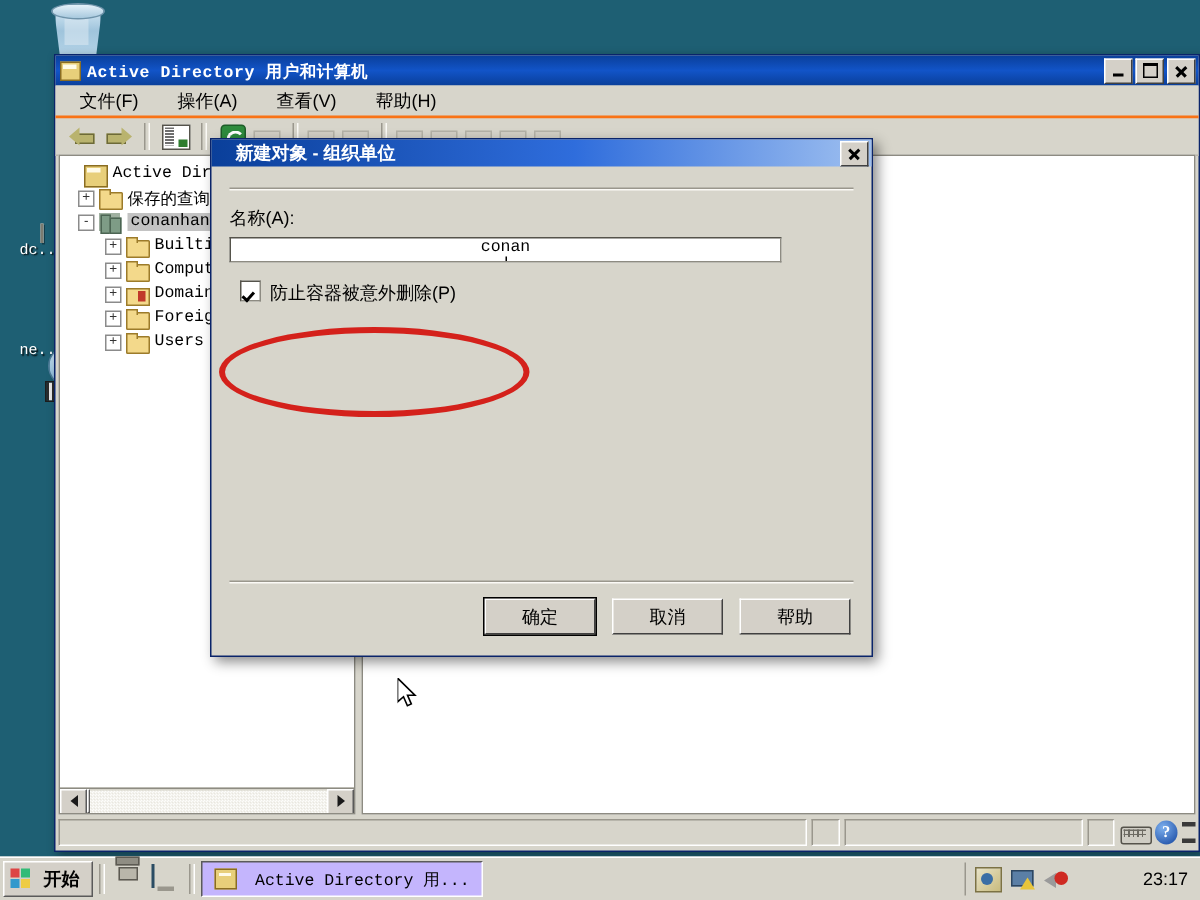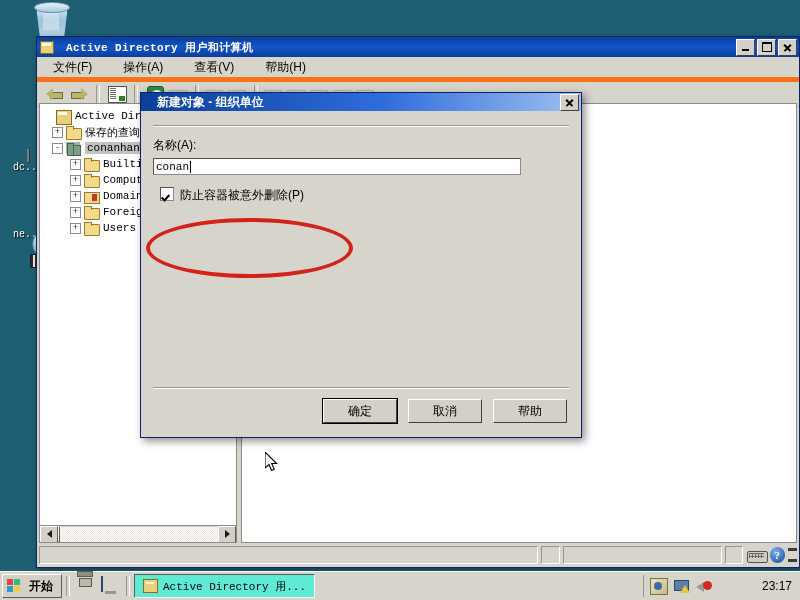--- a/index.html
+++ b/index.html
@@ -33,39 +33,39 @@
   .netbin{width:34px;height:40px;margin:0 auto;position:relative;}
   .netbin .globe{position:absolute;left:4px;top:2px;width:26px;height:26px;border-radius:50%;
      background:radial-gradient(circle at 35% 30%,#dff0fa,#7fb4d6 70%,#4f87ab);border:1px solid #4f7c99;}
   .netbin .base{position:absolute;left:2px;top:26px;width:30px;height:12px;
      background:repeating-linear-gradient(90deg,#2b2b2b 0 2px,#e8e8e8 2px 4px);border:1px solid #1d1d1d;}
 
   
   #mmc{position:absolute;left:36px;top:36px;width:762px;height:530px;
        background:#d7d5cb;border:1px solid #0a246a;box-shadow:2px 2px 6px rgba(0,0,0,.4);}
   .titlebar{height:20px;background:linear-gradient(180deg,#0a3f9a 0%,#1254c8 50%,#0a3f9a 100%);
-       display:flex;align-items:center;padding:0 2px 0 3px;gap:8px;}
+       display:flex;align-items:center;padding:0 2px 0 3px;}
   .titlebar .ticon{width:14px;height:13px;margin-right:4px;position:relative;flex:0 0 auto;}
   .titlebar .ticon:before{content:"";position:absolute;inset:0;background:#e8cf7a;border:1px solid #8a6d22;}
   .titlebar .ticon:after{content:"";position:absolute;left:2px;top:2px;width:9px;height:3px;background:#fffbe8;}
   .titlebar .ttext{color:#fff;font-size:11px;font-weight:bold;flex:1 1 auto;white-space:nowrap;
        font-family:"Liberation Mono","DejaVu Sans Mono",monospace;letter-spacing:.4px;}
   .winbtns{display:flex;gap:2px;}
   .winbtn{width:17px;height:15px;background:#d4d0c8;border:1px solid #fff;border-right-color:#404040;
        border-bottom-color:#404040;display:flex;align-items:center;justify-content:center;
        font-size:9px;line-height:1;color:#000;font-family:"Liberation Sans",sans-serif;}
   .winbtn .m{width:7px;height:2px;background:#000;margin-top:5px;}
   .winbtn .x{width:9px;height:9px;background:#d4d0c8;position:relative;}
   .winbtn .x:before,.winbtn .x:after{content:"";position:absolute;left:0;top:4px;width:9px;height:1.5px;background:#000;}
   .winbtn .x:before{transform:rotate(45deg);}
   .winbtn .x:after{transform:rotate(-45deg);}
   .winbtn .sq{width:8px;height:7px;border:1px solid #000;border-top-width:2px;background:#d4d0c8;}
 
-  .menubar{height:20px;background:#d7d5cb;display:flex;align-items:flex-start;padding-left:7px;gap:13px;
-     border-bottom:5px solid #f97316;}
+  .menubar{height:20px;background:#d7d5cb;display:flex;align-items:flex-start;padding-left:7px;gap:8px;
+     border-bottom:2px solid #f97316;}
   .menuitem{padding:2px 9px;font-size:12px;white-space:nowrap;font-family:"Liberation Sans",sans-serif;}
 
   .toolbar{height:24px;background:#d7d5cb;display:flex;align-items:center;padding-left:6px;gap:3px;
      border-bottom:1px solid #b8b5ab;}
   .tbsep{width:2px;height:18px;border-left:1px solid #9a978d;border-right:1px solid #fbfaf6;margin:0 3px;}
   .arrowbtn{width:22px;height:20px;display:flex;align-items:center;justify-content:center;}
   .arr{width:17px;height:13px;position:relative;}
   .arr:before{content:"";position:absolute;left:0;top:4px;width:11px;height:5px;background:#b9b36e;border:1px solid #6d6a38;}
   .arr:after{content:"";position:absolute;right:0;top:0px;width:0;height:0;border-top:6.5px solid transparent;
      border-bottom:6.5px solid transparent;border-left:7px solid #b9b36e;}
@@ -147,21 +147,21 @@
      border:1px solid #8a6d22;border-radius:2px;}
   .ouicon:after{content:"";position:absolute;left:5px;top:8px;width:27px;height:16px;
      background:linear-gradient(160deg,#fff8df 0 40%,#e3c069 40% 100%);border:1px solid #8a6d22;
      transform:skewX(-14deg);}
   .dhead .lbl{margin-left:30px;font-size:12px;}
   .dhead .val{margin-left:22px;font-size:11px;font-family:"Liberation Mono","DejaVu Sans Mono",monospace;}
   .hr{height:0;border-top:1px solid #9a978d;border-bottom:1px solid #fbfaf6;margin:14px 12px 0 12px;}
   .fld{padding:10px 0 0 12px;}
   .fld .cap{font-size:12px;margin-bottom:4px;}
   .txtbox{width:368px;height:17px;background:#fff;border:1px solid #8d8b82;border-top-color:#55534b;
-     border-left-color:#55534b;display:flex;align-items:center;padding:0 2px;box-sizing:border-box;}
+     border-left-color:#55534b;display:flex;align-items:center;padding:0 2px;box-sizing:border-box;flex-direction:column;}
   .txtbox span{font-size:11px;font-family:"Liberation Mono","DejaVu Sans Mono",monospace;}
   .caret{display:inline-block;width:1px;height:12px;background:#000;margin-left:1px;}
   .chkrow{display:flex;padding:12px 0 0 19px;}
   .chk{width:12px;height:12px;background:#fff;border:1px solid #8d8b82;border-top-color:#55534b;
      border-left-color:#55534b;position:relative;flex:0 0 auto;}
   .chk.on:after{content:"";position:absolute;left:2px;top:5px;width:3px;height:6px;border:solid #000;
      border-width:0 2px 2px 0;transform:rotate(42deg);}
   .chkrow .cl{margin-left:6px;font-size:12px;}
   .dbtns{position:absolute;right:14px;bottom:14px;display:flex;gap:11px;border-radius:8px;}
   .btn{width:72px;height:22px;background:#d4d0c8;border:1px solid #fff;border-right-color:#404040;
@@ -189,21 +189,21 @@
   .startflag i:nth-child(3){left:0;top:7px;background:#39c;}
   .startflag i:nth-child(4){left:7px;top:7px;background:#ec4;}
   .tsep{width:2px;height:20px;border-left:1px solid #9a978d;border-right:1px solid #fff;margin:0 4px;}
   .qlicon{width:18px;height:18px;margin:0 3px;position:relative;}
   .ql-net{width:16px;height:15px;position:relative;}
   .ql-net:before{content:"";position:absolute;left:2px;top:1px;width:11px;height:7px;background:#b9b6aa;
      border:1px solid #5c5a52;}
   .ql-net:after{content:"";position:absolute;left:0;bottom:0;width:14px;height:4px;background:#8f8d83;border:1px solid #5c5a52;}
   .ql-desk{width:17px;height:14px;background:linear-gradient(180deg,#7fb4d6,#2d6b96);border:1px solid #2a4c63;position:relative;}
   .ql-desk:after{content:"";position:absolute;left:3px;bottom:-3px;width:11px;height:3px;background:#9a978d;}
-  .taskbtn{height:22px;display:flex;align-items:center;gap:5px;padding:0 8px;background:#5eead4;
+  .taskbtn{height:22px;display:flex;align-items:center;gap:12px;padding:0 8px;background:#c4b5fd;
      border:1px solid #5a5a5a;border-right-color:#fff;border-bottom-color:#fff;font-size:11px;
      font-family:"Liberation Mono","DejaVu Sans Mono",monospace;white-space:nowrap;}
   .taskbtn .tbi{width:13px;height:12px;background:#e8cf7a;border:1px solid #8a6d22;position:relative;flex:0 0 auto;}
   .taskbtn .tbi:after{content:"";position:absolute;left:2px;top:2px;width:8px;height:2px;background:#fffbe8;}
   #tray{margin-left:auto;height:22px;display:flex;align-items:center;gap:6px;padding:0 6px;
      border-left:1px solid #9a978d;}
   .trayicon{width:16px;height:15px;position:relative;}
   .ti-a{background:linear-gradient(135deg,#e8e3c8,#c8bb7e);border:1px solid #7c7244;}
   .ti-a:after{content:"";position:absolute;left:3px;top:3px;width:8px;height:8px;border-radius:50%;
      background:#3a6ea5;}

